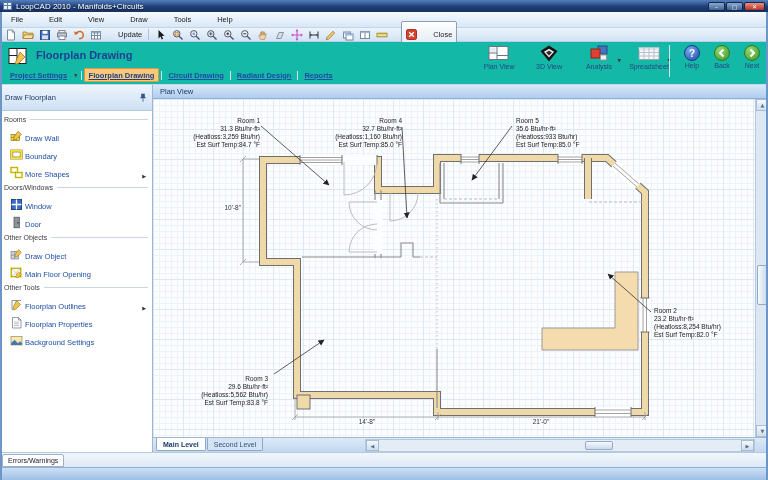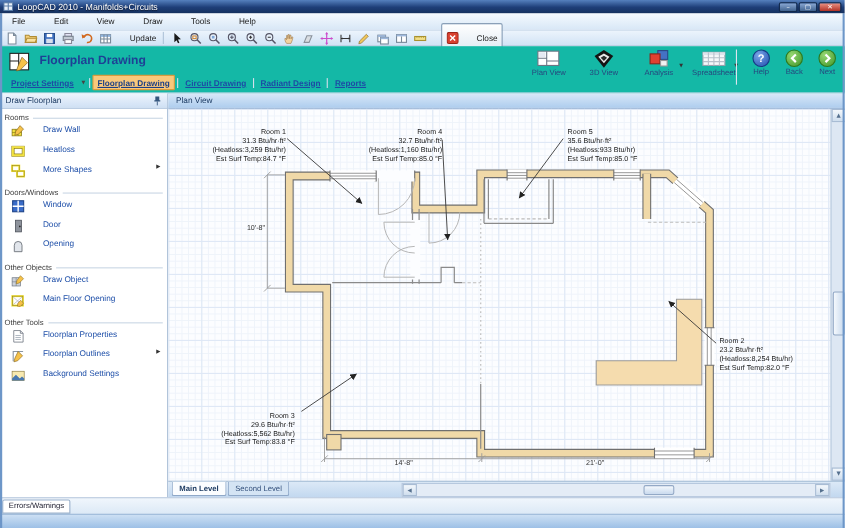--- a/index.html
+++ b/index.html
@@ -50,26 +50,26 @@
 #navs { position:absolute; right:3px; top:3px; display:flex; gap:4px; padding-left:9px; border-left:1px solid #dbe4ef; height:32px; }
 .nav-btn { width:26px; display:flex; flex-direction:column; align-items:center; gap:1px; }
 .nav-circle { width:16px; height:16px; border-radius:50%; color:#fff; font-size:10px; font-weight:bold;
   display:flex; align-items:center; justify-content:center; }
 .nav-circle.help { background:radial-gradient(circle at 35% 30%,#7da6e8,#1f4fae); border:1px solid #163b85; }
 .nav-circle.back,.nav-circle.next { background:radial-gradient(circle at 35% 30%,#97d873,#3f9427); border:1px solid #2f7a1c; }
 .nav-label { font-size:7px; color:#27467e; }
 
 
 #sidebar { position:absolute; left:0; top:85px; width:153px; height:367px; background:#fff; border-right:1px solid #9fb6d2; }
-#sidebar-header { height:14px; background:linear-gradient(#eef5fd,#cfe0f4); border-bottom:1px solid #b4c8e0;
+#sidebar-header { height:26px; background:linear-gradient(#eef5fd,#cfe0f4); border-bottom:1px solid #b4c8e0;
   display:flex; align-items:center; padding:0 5px; font-size:7.5px; color:#17365e; }
 .pin { margin-left:auto; }
 .sec-header { display:flex; align-items:center; gap:4px; margin:4px 4px 1px 4px; font-size:7px; color:#3c3c3c; height:9px; }
 .sec-header::after { content:""; flex:1; border-top:1px solid #c9d6e4; }
-.side-item { height:18px; display:flex; align-items:flex-start; gap:16px; padding-left:10px; position:relative; }
+.side-item { height:18px; display:flex; align-items:flex-end; gap:2px; padding-left:10px; position:relative; }
 .slabel { font-size:7.5px; color:#1d4ea8; white-space:nowrap; }
 .sub-arrow { position:absolute; right:6px; font-size:5px; color:#333; font-family:"DejaVu Sans",sans-serif; }
 
 
 #canvas-header { position:absolute; left:153px; top:85px; width:615px; height:14px;
   background:linear-gradient(#d9e8f8,#aecdee); border-bottom:1px solid #8fb0d4;
   display:flex; align-items:center; padding-left:7px; font-size:7.5px; color:#17365e; }
 #canvas-body { position:absolute; left:153px; top:99px; width:602px; height:338px; overflow:hidden;
   background-color:#fcfdff;
   background-image:
@@ -392,21 +392,21 @@
     <span class="slabel">Draw Wall</span>
   </div>
   <div class="side-item">
     <span>
         <svg width="13" height="13" viewBox="0 0 13 13">
           <rect x=".7" y="1.9" width="11.6" height="9.2" fill="none" stroke="#8a7a14" stroke-width=".6"></rect>
           <rect x="1.8" y="3" width="9.4" height="7" fill="none" stroke="#f2e240" stroke-width="2"></rect>
           <rect x="2.9" y="4.1" width="7.2" height="4.8" fill="none" stroke="#8a7a14" stroke-width=".6"></rect>
         </svg>
       </span>
-    <span class="slabel">Heatloss</span>
+    <span class="slabel">Boundary</span>
   </div>
   <div class="side-item">
     <span>
         <svg width="13" height="13" viewBox="0 0 13 13">
           <rect x="1" y="1.5" width="6.5" height="5" fill="none" stroke="#f2e240" stroke-width="1.8"></rect>
           <rect x="1" y="1.5" width="6.5" height="5" fill="none" stroke="#8a7a14" stroke-width=".5"></rect>
           <rect x="5.5" y="6.5" width="6.5" height="5" fill="none" stroke="#f2e240" stroke-width="1.8"></rect>
           <rect x="5.5" y="6.5" width="6.5" height="5" fill="none" stroke="#8a7a14" stroke-width=".5"></rect>
         </svg>
       </span>
@@ -427,28 +427,20 @@
   </div>
   <div class="side-item">
     <span>
         <svg width="13" height="13" viewBox="0 0 13 13">
           <rect x="4" y="1.2" width="5.5" height="10.6" fill="#8e939c" stroke="#4a4f58" stroke-width=".7"></rect>
           <circle cx="8" cy="6.8" r=".8" fill="#2a2a2a"></circle>
         </svg>
       </span>
     <span class="slabel">Door</span>
   </div>
-  <div class="side-item">
-    <span>
-        <svg width="13" height="13" viewBox="0 0 13 13">
-          <path d="M3 11.8V6a3.5 3.5 0 0 1 7 0v5.8z" fill="#e2e6ec" stroke="#6a7078" stroke-width=".8"></path>
-        </svg>
-      </span>
-    <span class="slabel">Opening</span>
-  </div>
   <div class="sec-header">
       <span>Other Objects</span>
     </div>
   <div class="side-item">
     <span>
         <svg width="13" height="13" viewBox="0 0 13 13">
           <rect x="1" y="3.5" width="7.5" height="7.5" fill="#cdd2da" stroke="#68707c" stroke-width=".6"></rect>
           <path d="M1 7.2h7.5M4.7 3.5v7.5" stroke="#68707c" stroke-width=".5"></path>
           <path d="M8.6 1.6l2.8 2.8-3.8 3.8-2.9.8.7-3z" fill="#f6c24a" stroke="#8a6a20" stroke-width=".5"></path>
         </svg>
@@ -465,36 +457,36 @@
         </svg>
       </span>
     <span class="slabel">Main Floor Opening</span>
   </div>
   <div class="sec-header">
       <span>Other Tools</span>
     </div>
   <div class="side-item">
     <span>
         <svg width="13" height="13" viewBox="0 0 13 13">
+          <path d="M2 11.5v-9h9" fill="none" stroke="#8a96a4" stroke-width="1"></path>
+          <path d="M6.5 2.5l4 4-4.5 4.5-3.3.9.9-3.4z" fill="#f6c24a" stroke="#8a6a20" stroke-width=".6"></path>
+        </svg>
+      </span>
+    <span class="slabel">Floorplan Outlines</span>
+    <span class="sub-arrow">▶</span>
+  </div>
+  <div class="side-item">
+    <span>
+        <svg width="13" height="13" viewBox="0 0 13 13">
           <path d="M2.5 1.5h6L11 4v8H2.5z" fill="#fff" stroke="#68707c" stroke-width=".7"></path>
           <path d="M8.5 1.5V4H11" fill="none" stroke="#68707c" stroke-width=".7"></path>
           <path d="M4 6h5M4 7.8h5M4 9.6h5" stroke="#9aa4b0" stroke-width=".7"></path>
         </svg>
       </span>
     <span class="slabel">Floorplan Properties</span>
-  </div>
-  <div class="side-item">
-    <span>
-        <svg width="13" height="13" viewBox="0 0 13 13">
-          <path d="M2 11.5v-9h9" fill="none" stroke="#8a96a4" stroke-width="1"></path>
-          <path d="M6.5 2.5l4 4-4.5 4.5-3.3.9.9-3.4z" fill="#f6c24a" stroke="#8a6a20" stroke-width=".6"></path>
-        </svg>
-      </span>
-    <span class="slabel">Floorplan Outlines</span>
-    <span class="sub-arrow">▶</span>
   </div>
   <div class="side-item">
     <span>
         <svg width="13" height="13" viewBox="0 0 13 13">
           <rect x="1" y="2.5" width="11" height="8.5" fill="#f7e9b0" stroke="#8a7a40" stroke-width=".6"></rect>
           <path d="M1 11v-1.8l3.5-3.5L8 9.2l2-2 2 2V11z" fill="#4878b0"></path>
         </svg>
       </span>
     <span class="slabel">Background Settings</span>
   </div>

